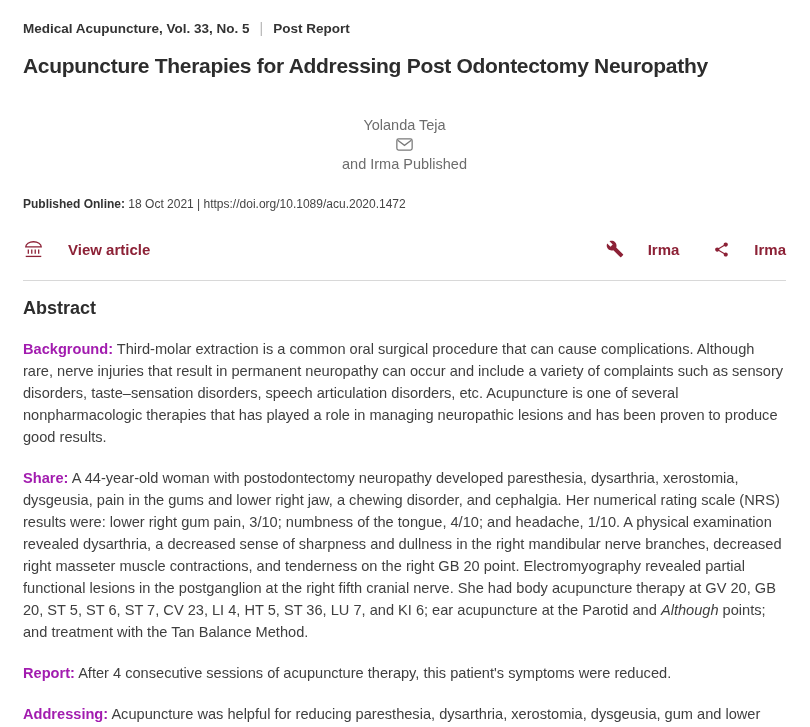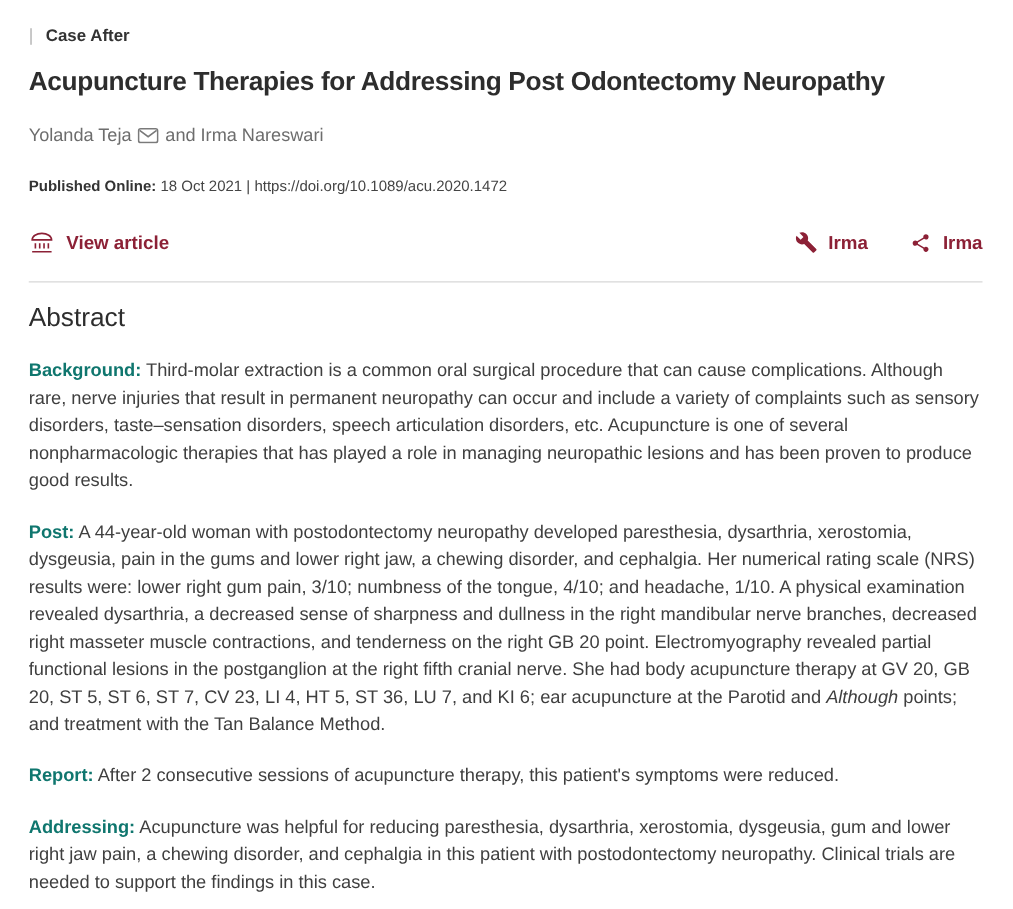--- a/index.html
+++ b/index.html
@@ -17,66 +17,67 @@
   .crumb-sep{ color:#b5b5b5; font-weight:400; font-size:14px; }
 
   
   h1.title{
     margin-top:16px;
     font-size:21px; line-height:1.33; font-weight:700; color:var(--ink);
     letter-spacing:-0.3px; max-width:700px;
   }
 
   
-  .authors{ margin-top:21px; font-size:14.5px; color:var(--muted); display:flex; align-items:center; gap:5px; }
+  .authors{ margin-top:37px; font-size:14.5px; color:var(--muted); display:flex; align-items:center; gap:5px;flex-direction:column; }
   .mail-icon{ display:inline-flex; align-items:center; cursor:pointer; }
   .mail-icon svg{ display:block; }
 
   
   .published{ margin-top:25px; font-size:12px; color:#444; }
   .published .lab{ font-weight:700; color:#333; }
 
   
   .toolbar{ margin-top:29px; display:flex; align-items:center; justify-content:space-between; }
   .tb-left, .tb-right{ display:flex; align-items:center; gap:34px; }
   .tb-item{
-    display:flex; align-items:center; gap:9px;
+    display:flex; align-items:center; gap:24px;
     color:var(--accent); font-size:15px; font-weight:700; cursor:pointer;
     background:none; border:none; font-family:inherit;
   }
   .tb-item svg{ display:block; }
 
   .rule{ border:none; border-top:1px solid var(--rule); margin-top:21px; }
 
   
-  h2.abstract-h{ margin-top:17px; font-size:21px; font-weight:400; color:var(--ink); }
+  h2.abstract-h{ margin-top:17px; font-size:18px; font-weight:700; color:var(--ink); }
   .para{ margin-top:19px; font-size:14.6px; line-height:22px; color:var(--body); max-width:767px; }
-  .para .lab{ font-weight:700; color:#0f766e; }
+  .para .lab{ font-weight:700; color:#a21caf; }
 </style>
 </head>
 <body>
 
 <div class="page">
 
   <div class="crumbs">
+    <span>Medical Acupuncture, Vol. 33, No. 5</span>
     <span class="crumb-sep">|</span>
-    <span>Case After</span>
+    <span>Post Report</span>
   </div>
 
   <h1 class="title">Acupuncture Therapies for Addressing Post Odontectomy Neuropathy</h1>
 
   <div class="authors">
     <span>Yolanda Teja</span>
     <span class="mail-icon">
       <svg width="17" height="13" viewBox="0 0 20 15">
         <rect x="1" y="1" width="18" height="13" rx="2" fill="none" stroke="#7a7a7a" stroke-width="1.5"></rect>
         <path d="M2 2.5 L10 8.5 L18 2.5" fill="none" stroke="#7a7a7a" stroke-width="1.5"></path>
       </svg>
     </span>
-    <span>and Irma Nareswari</span>
+    <span>and Irma Published</span>
   </div>
 
   <div class="published">
     <span class="lab">Published Online:</span>
     <span>18 Oct 2021 | https://doi.org/10.1089/acu.2020.1472</span>
   </div>
 
   <div class="toolbar">
     <div class="tb-left">
       <button class="tb-item">
@@ -116,29 +117,29 @@
   <hr class="rule">
 
   <h2 class="abstract-h">Abstract</h2>
 
   <p class="para">
     <span class="lab">Background:</span>
     <span>Third-molar extraction is a common oral surgical procedure that can cause complications. Although rare, nerve injuries that result in permanent neuropathy can occur and include a variety of complaints such as sensory disorders, taste–sensation disorders, speech articulation disorders, etc. Acupuncture is one of several nonpharmacologic therapies that has played a role in managing neuropathic lesions and has been proven to produce good results.</span>
   </p>
 
   <p class="para">
-    <span class="lab">Post:</span>
+    <span class="lab">Share:</span>
     <span>A 44-year-old woman with postodontectomy neuropathy developed paresthesia, dysarthria, xerostomia, dysgeusia, pain in the gums and lower right jaw, a chewing disorder, and cephalgia. Her numerical rating scale (NRS) results were: lower right gum pain, 3/10; numbness of the tongue, 4/10; and headache, 1/10. A physical examination revealed dysarthria, a decreased sense of sharpness and dullness in the right mandibular nerve branches, decreased right masseter muscle contractions, and tenderness on the right GB 20 point. Electromyography revealed partial functional lesions in the postganglion at the right fifth cranial nerve. She had body acupuncture therapy at GV 20, GB 20, ST 5, ST 6, ST 7, CV 23, LI 4, HT 5, ST 36, LU 7, and KI 6; ear acupuncture at the Parotid and</span>
     <i>Although</i>
     <span>points; and treatment with the Tan Balance Method.</span>
   </p>
 
   <p class="para">
     <span class="lab">Report:</span>
-    <span>After 2 consecutive sessions of acupuncture therapy, this patient's symptoms were reduced.</span>
+    <span>After 4 consecutive sessions of acupuncture therapy, this patient's symptoms were reduced.</span>
   </p>
 
   <p class="para">
     <span class="lab">Addressing:</span>
     <span>Acupuncture was helpful for reducing paresthesia, dysarthria, xerostomia, dysgeusia, gum and lower right jaw pain, a chewing disorder, and cephalgia in this patient with postodontectomy neuropathy. Clinical trials are needed to support the findings in this case.</span>
   </p>
 
 </div>
 
 </body></html>

